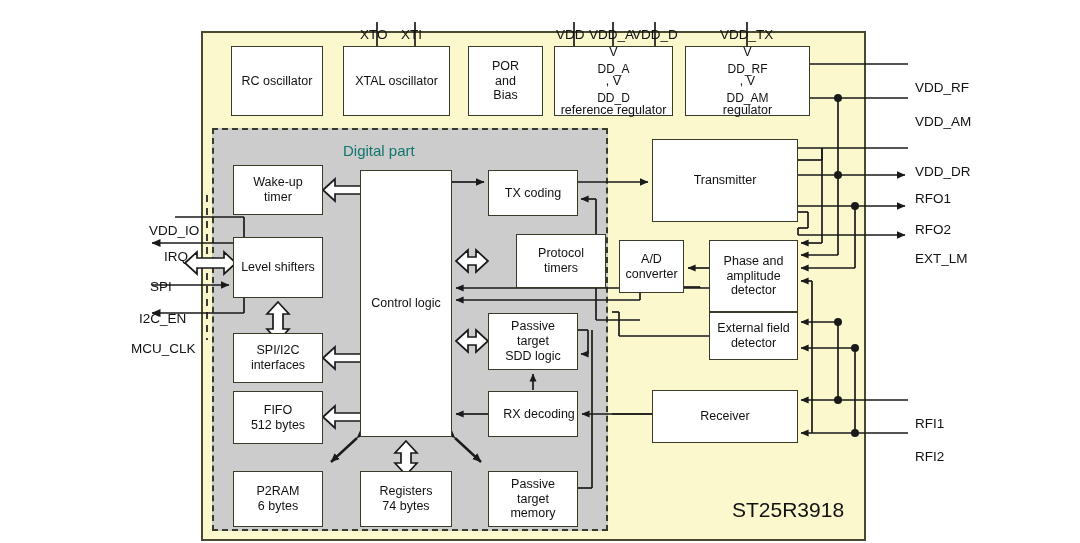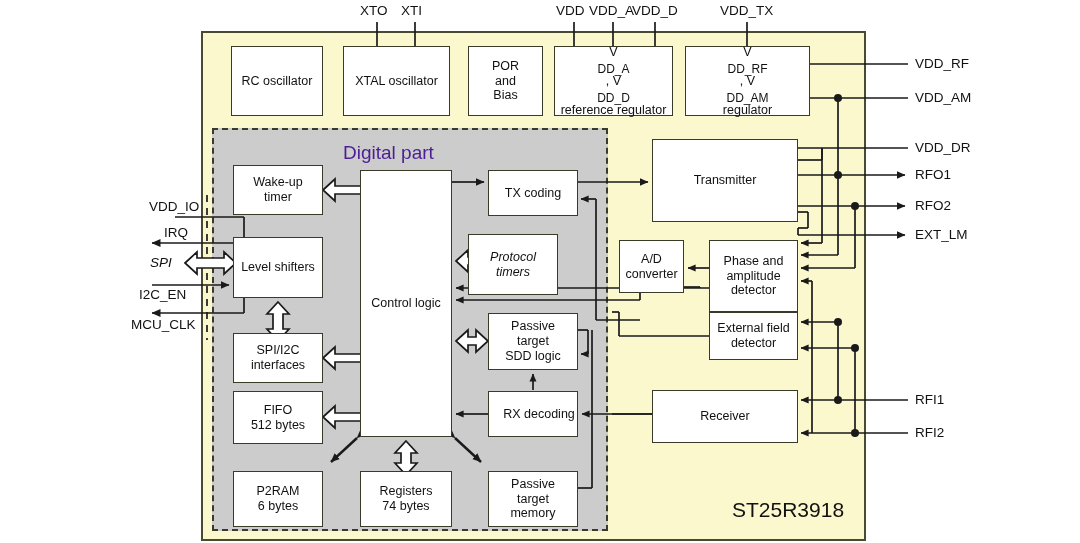--- a/index.html
+++ b/index.html
@@ -1,28 +1,28 @@
 <!DOCTYPE html>
 <html><head>
 <meta charset="utf-8">
 <style>
   html,body{margin:0;padding:0;background:#ffffff;}
   body{width:1080px;height:543px;position:relative;overflow:hidden;
        font-family:"Liberation Sans",sans-serif;color:#1a1a1a;}
   #stage{position:absolute;left:0;top:0;width:1080px;height:543px;}
   svg{position:absolute;left:0;top:0;}
-  .lbl{position:absolute;font-size:13.5px;color:#111;white-space:nowrap;line-height:1;}
+  .lbl{position:absolute;font-size:13.5px;color:#111;white-space:nowrap;line-height:1;margin-top:24px;}
   .blk{position:absolute;background:#ffffff;border:1.6px solid #3a3a28;
        display:flex;align-items:center;justify-content:center;text-align:center;
        font-size:12.5px;color:#111;line-height:1.18;box-sizing:border-box;}
   .blk span{display:block;}
   .sub{font-size:12px;vertical-align:baseline;position:relative;top:2.5px;}
   .chip{position:absolute;background:#fbf8ce;border:2px solid #4a4a30;box-sizing:border-box;}
   .digital{position:absolute;background:#cccccc;border:2px dashed #3a3a28;box-sizing:border-box;}
-  .dtitle{position:absolute;font-size:19px;color:#4c1d95;}
+  .dtitle{position:absolute;font-size:15px;color:#0f766e;}
   .chipname{position:absolute;font-size:21px;color:#111;}
 </style>
 </head>
 <body>
 
 <div id="stage">
 
   <div class="chip" style="left:201px;top:31px;width:665px;height:510px;"></div>
 
   <div class="digital" style="left:212px;top:128px;width:396px;height:403px;"></div>
@@ -241,21 +241,21 @@
     <div>
       <span>Registers</span>
       <span>74 bytes</span>
     </div>
   </div>
 
   <div class="blk" style="left:488px;top:170px;width:90px;height:46px;">
     <span>TX coding</span>
   </div>
 
-  <div class="blk" style="left:468px;top:234px;width:90px;height:61px;font-style:italic;">
+  <div class="blk" style="left:516px;top:234px;width:90px;height:54px;">
     <div>
       <span>Protocol</span>
       <span>timers</span>
     </div>
   </div>
 
   <div class="blk" style="left:488px;top:313px;width:90px;height:57px;">
     <div>
       <span>Passive</span>
       <span>target</span>
@@ -307,21 +307,21 @@
 
   <div class="lbl" style="left:360px;top:4px;">XTO</div>
   <div class="lbl" style="left:401px;top:4px;">XTI</div>
   <div class="lbl" style="left:556px;top:4px;">VDD</div>
   <div class="lbl" style="left:589px;top:4px;">VDD_A</div>
   <div class="lbl" style="left:632px;top:4px;">VDD_D</div>
   <div class="lbl" style="left:720px;top:4px;">VDD_TX</div>
 
   <div class="lbl" style="left:149px;top:200px;">VDD_IO</div>
   <div class="lbl" style="left:164px;top:226px;">IRQ</div>
-  <div class="lbl" style="left:150px;top:256px;font-style:italic;">SPI</div>
+  <div class="lbl" style="left:150px;top:256px;">SPI</div>
   <div class="lbl" style="left:139px;top:288px;">I2C_EN</div>
   <div class="lbl" style="left:131px;top:318px;">MCU_CLK</div>
 
   <div class="lbl" style="left:915px;top:57px;">VDD_RF</div>
   <div class="lbl" style="left:915px;top:91px;">VDD_AM</div>
   <div class="lbl" style="left:915px;top:141px;">VDD_DR</div>
   <div class="lbl" style="left:915px;top:168px;">RFO1</div>
   <div class="lbl" style="left:915px;top:199px;">RFO2</div>
   <div class="lbl" style="left:915px;top:228px;">EXT_LM</div>
   <div class="lbl" style="left:915px;top:393px;">RFI1</div>

